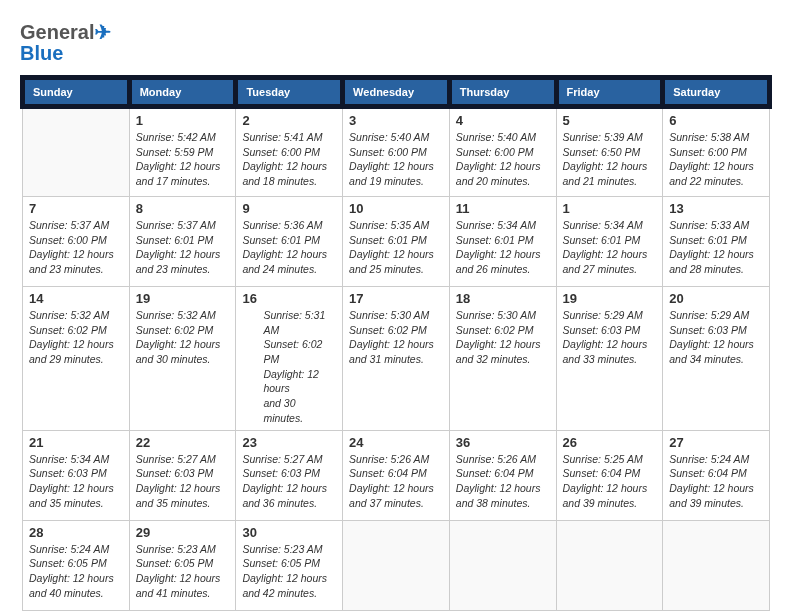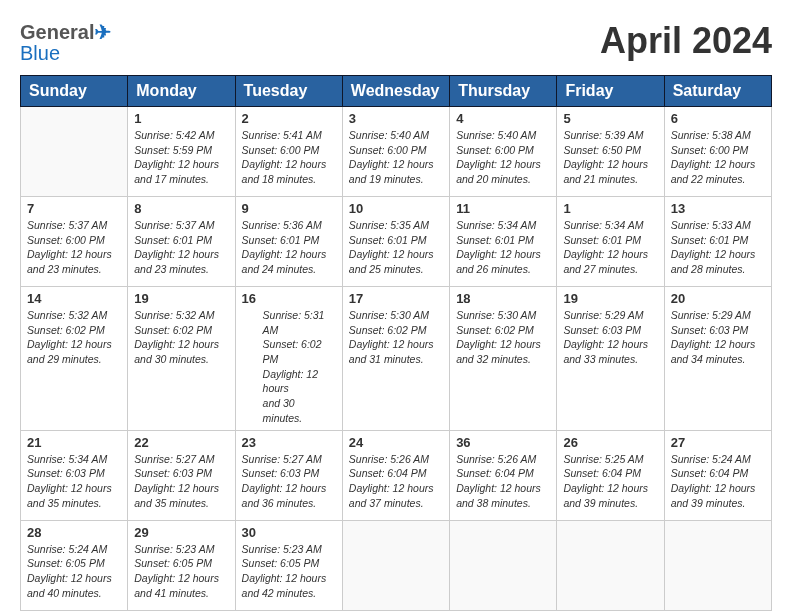--- a/index.html
+++ b/index.html
@@ -5,23 +5,23 @@
     * { box-sizing: border-box; margin: 0; padding: 0; }
     body {
       font-family: Arial, sans-serif;
       background: #fff;
       width: 792px;
       min-height: 612px;
       padding: 20px;
     }
     .header {
       display: flex;
-      justify-content: space-between;
       align-items: flex-start;
       margin-bottom: 10px;
+      gap: 44px;
     }
     .title-block {
       text-align: right;
     }
     .month-title {
       font-size: 36px;
       font-weight: bold;
       color: #333;
     }
     .location {
@@ -32,22 +32,22 @@
     .calendar {
       width: 100%;
       border-collapse: collapse;
       margin-top: 4px;
     }
     .calendar th {
       background: #2962a0;
       color: #fff;
       text-align: left;
       padding: 6px 8px;
-      font-size: 16px;
-      border: 1px solid #0f172a;
+      font-size: 11px;
+      border: 5px solid #0f172a;
     }
     .calendar td {
       border: 1px solid #ccc;
       vertical-align: top;
       padding: 4px 6px;
       width: 14.28%;
       min-height: 80px;
       font-size: 11px;
       color: #333;
       background: #fff;
@@ -73,41 +73,40 @@
       display: flex;
       align-items: center;
     }
     .logo-general {
       font-size: 20px;
       font-weight: bold;
       color: #555;
     }
     .logo-blue-text {
       font-size: 20px;
-      font-weight: normal;
+      font-weight: bold;
       color: #1a6fbf;
     }
   </style>
 </head>
 <body>
 
 <div class="header">
   <div class="logo-wrapper">
     <div>
       <div style="display:flex;align-items:center;">
         <span class="logo-general">General</span>
         <span style="color:#1a6fbf;font-size:20px;font-weight:bold;">✈</span>
       </div>
       <div style="display:flex;align-items:center;margin-top:-2px;">
         <span class="logo-blue-text">Blue</span>
       </div>
     </div>
   </div>
   <div class="title-block">
-    <div class="month-title">April 2024</div>
   </div>
 </div>
 
 <table class="calendar">
   <thead>
     <tr>
     <th>Sunday</th>
         <th>Monday</th>
         <th>Tuesday</th>
         <th>Wednesday</th>

